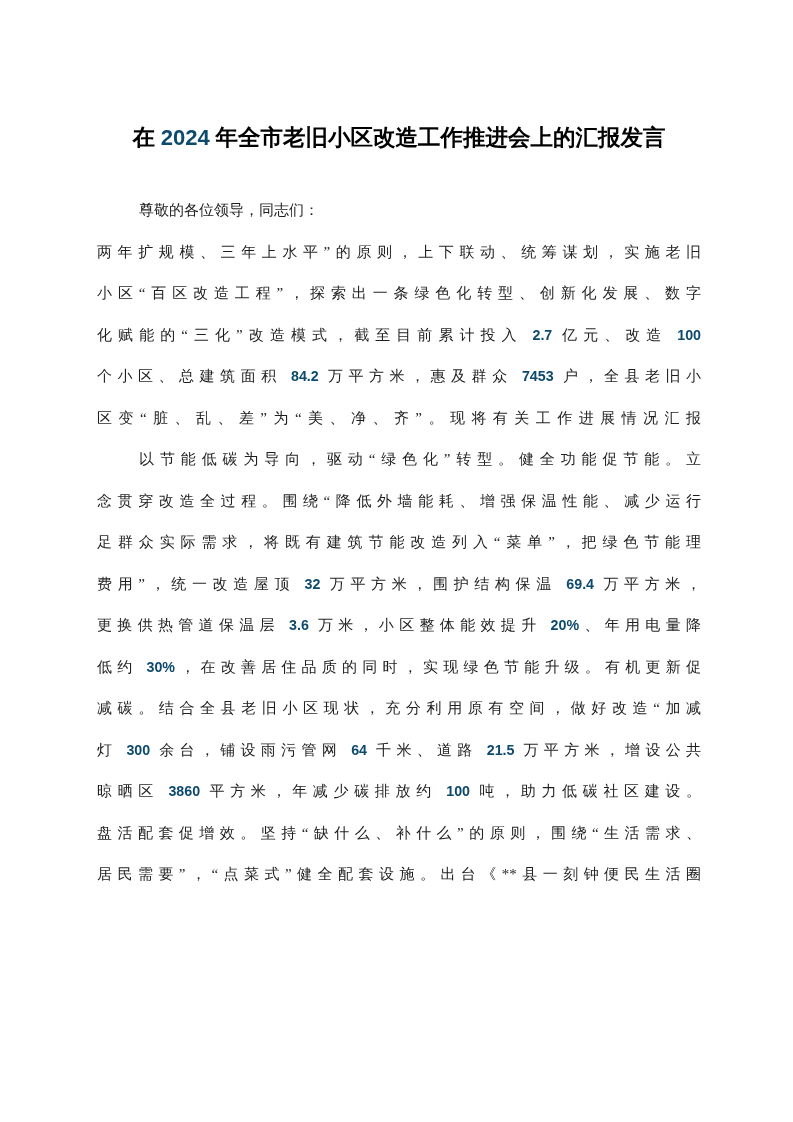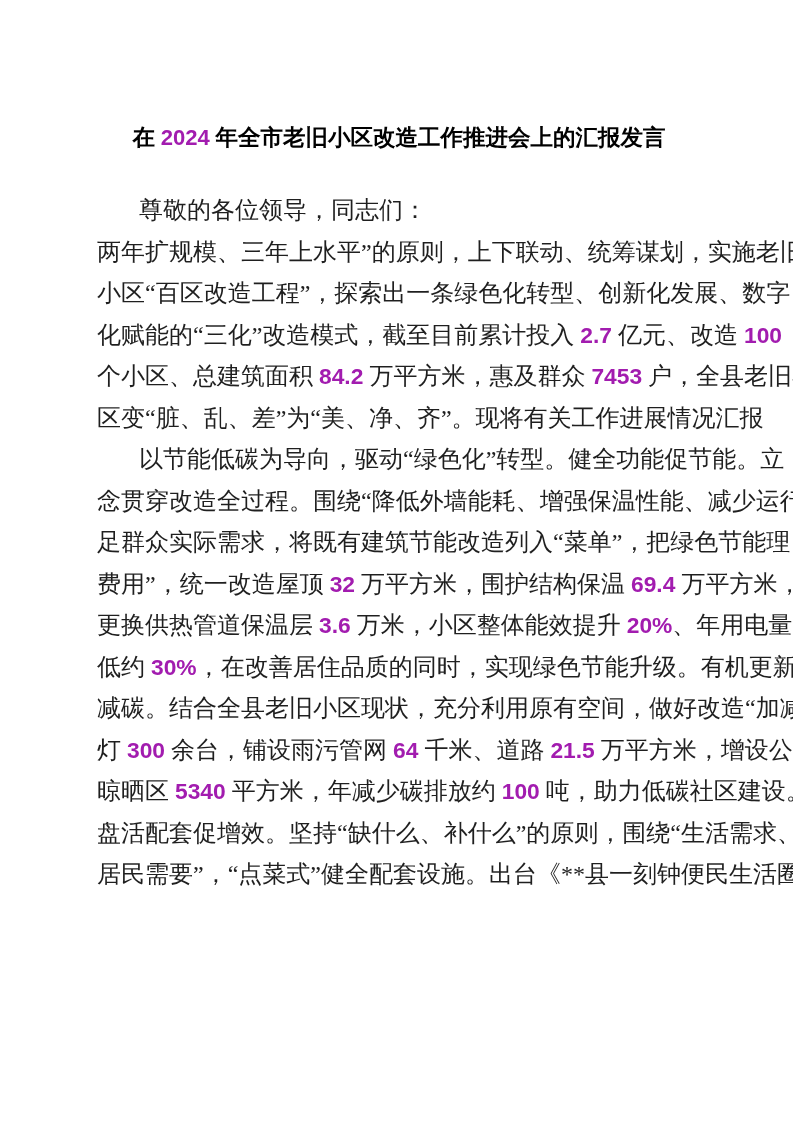--- a/index.html
+++ b/index.html
@@ -30,37 +30,37 @@
   }
   .doc-content {
     position: absolute;
     left: 97px;
     top: 190px;
     width: 604px;
   }
   .text-line {
     height: 41.5px;
     line-height: 41.5px;
-    font-size: 24px;
+    font-size: 15px;
     text-align: justify;
     text-align-last: left;
     white-space: nowrap;
     overflow: visible;
   }
   .text-line.just {
     text-align-last: justify;
   }
   .text-line.indent {
     text-indent: 42px;
   }
   .num {
     font-family: "Liberation Sans", sans-serif;
     font-weight: bold;
     font-size: 0.95em;
-    color: #a21caf;
+    color: #0c4a6e;
   }
   .doc-title .num {
     font-size: 0.98em;
   }
 </style>
 </head>
 <body>
 
 <div class="page">
   <div class="doc-title rich">在 <span class="num">2024</span> 年全市老旧小区改造工作推进会上的汇报发言</div>
@@ -73,17 +73,17 @@
       <div class="text-line rich just">个小区、总建筑面积 <span class="num">84.2</span> 万平方米，惠及群众 <span class="num">7453</span> 户，全县老旧小</div>
       <div class="text-line rich just">区变“脏、乱、差”为“美、净、齐”。现将有关工作进展情况汇报</div>
       <div class="text-line rich indent just">以节能低碳为导向，驱动“绿色化”转型。健全功能促节能。立</div>
       <div class="text-line rich just">念贯穿改造全过程。围绕“降低外墙能耗、增强保温性能、减少运行</div>
       <div class="text-line rich just">足群众实际需求，将既有建筑节能改造列入“菜单”，把绿色节能理</div>
       <div class="text-line rich just">费用”，统一改造屋顶 <span class="num">32</span> 万平方米，围护结构保温 <span class="num">69.4</span> 万平方米，</div>
       <div class="text-line rich just">更换供热管道保温层 <span class="num">3.6</span> 万米，小区整体能效提升 <span class="num">20%</span>、年用电量降</div>
       <div class="text-line rich just">低约 <span class="num">30%</span>，在改善居住品质的同时，实现绿色节能升级。有机更新促</div>
       <div class="text-line rich just">减碳。结合全县老旧小区现状，充分利用原有空间，做好改造“加减</div>
       <div class="text-line rich just">灯 <span class="num">300</span> 余台，铺设雨污管网 <span class="num">64</span> 千米、道路 <span class="num">21.5</span> 万平方米，增设公共</div>
-      <div class="text-line rich just">晾晒区 <span class="num">5340</span> 平方米，年减少碳排放约 <span class="num">100</span> 吨，助力低碳社区建设。</div>
+      <div class="text-line rich just">晾晒区 <span class="num">3860</span> 平方米，年减少碳排放约 <span class="num">100</span> 吨，助力低碳社区建设。</div>
       <div class="text-line rich just">盘活配套促增效。坚持“缺什么、补什么”的原则，围绕“生活需求、</div>
       <div class="text-line rich just">居民需要”，“点菜式”健全配套设施。出台《**县一刻钟便民生活圈</div>
     </div>
 </div>
 
 </body></html>

